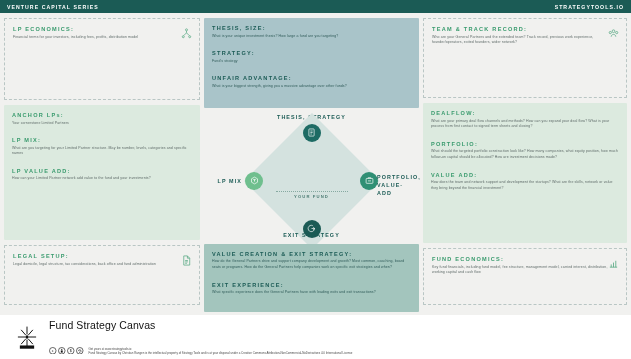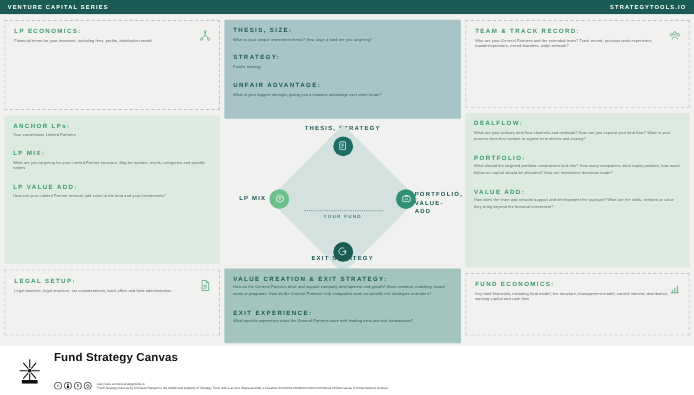--- a/index.html
+++ b/index.html
@@ -136,21 +136,21 @@
   .footer {
     height:44px;
     background:#ffffff;
     display:flex;
     align-items:center;
     padding:0 14px;
     gap:9px;
   }
   .logo { width:26px; height:26px; flex:none; }
   .f-title {
-    font-size:10.5px; font-weight:bold;
+    font-size:10.5px; font-weight:normal;
     color:#111111; letter-spacing:0.1px;
     margin-bottom:16px;
   }
   .f-row { display:flex; align-items:flex-start; gap:5px; }
   .cc { display:flex; gap:1.5px; }
   .cc svg { width:7.5px; height:7.5px; }
   .fine { font-size:2.9px; line-height:1.5; color:#4a4a4a; }
 </style>
 </head>
 <body>

